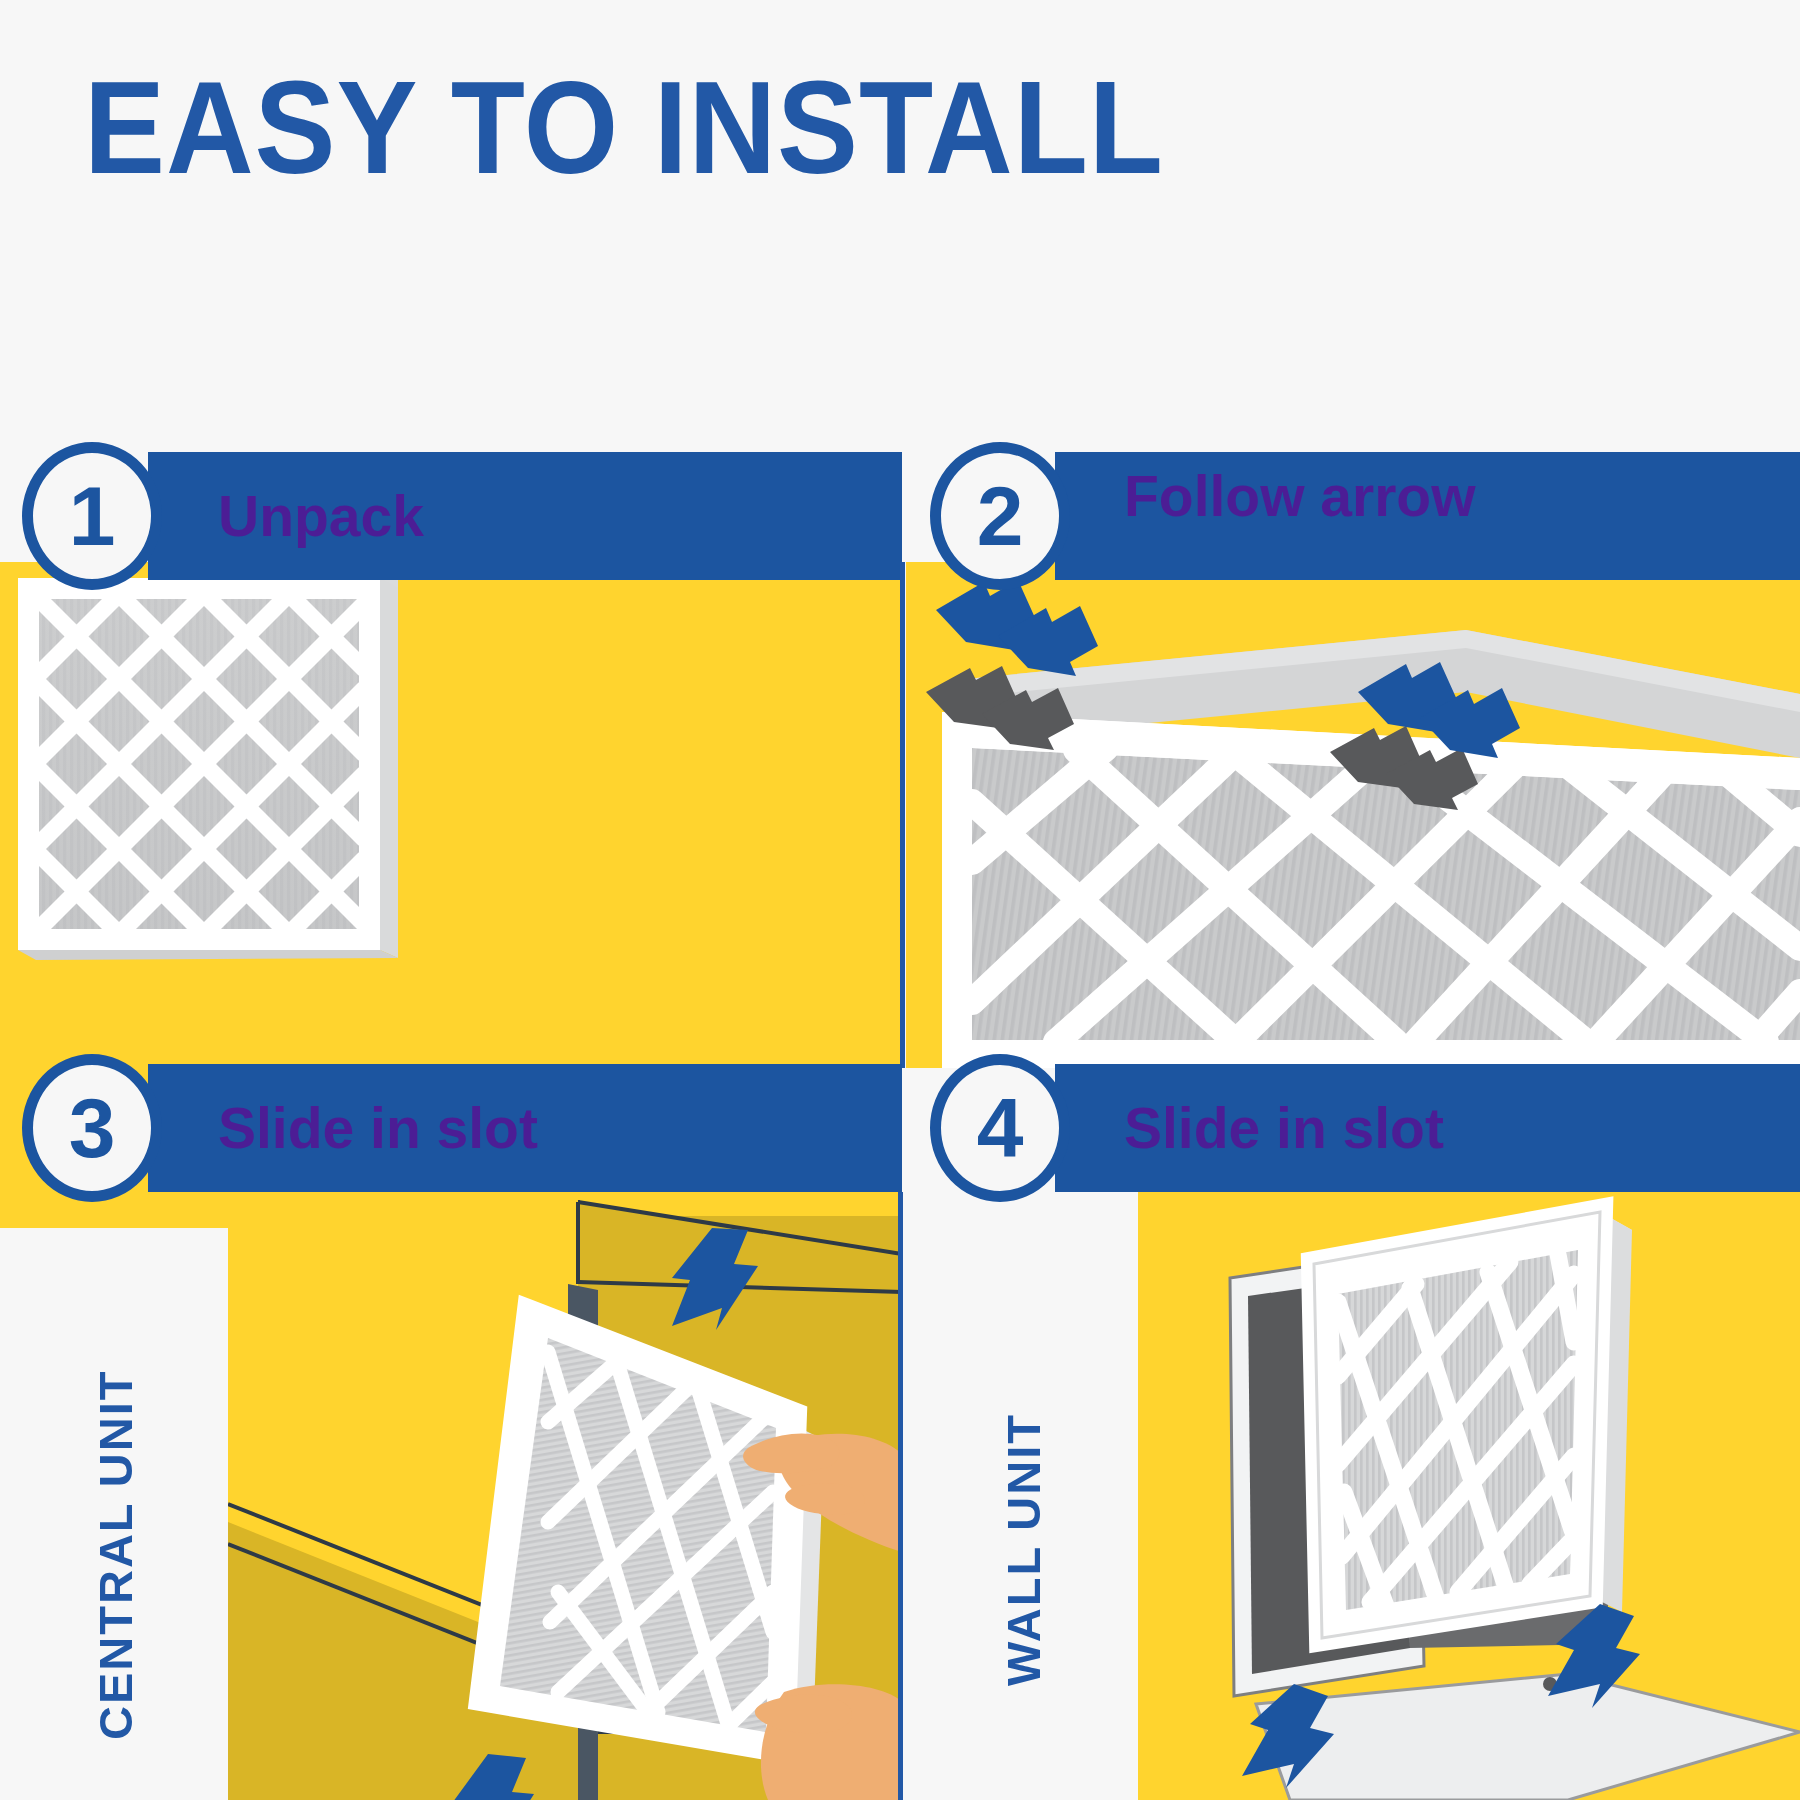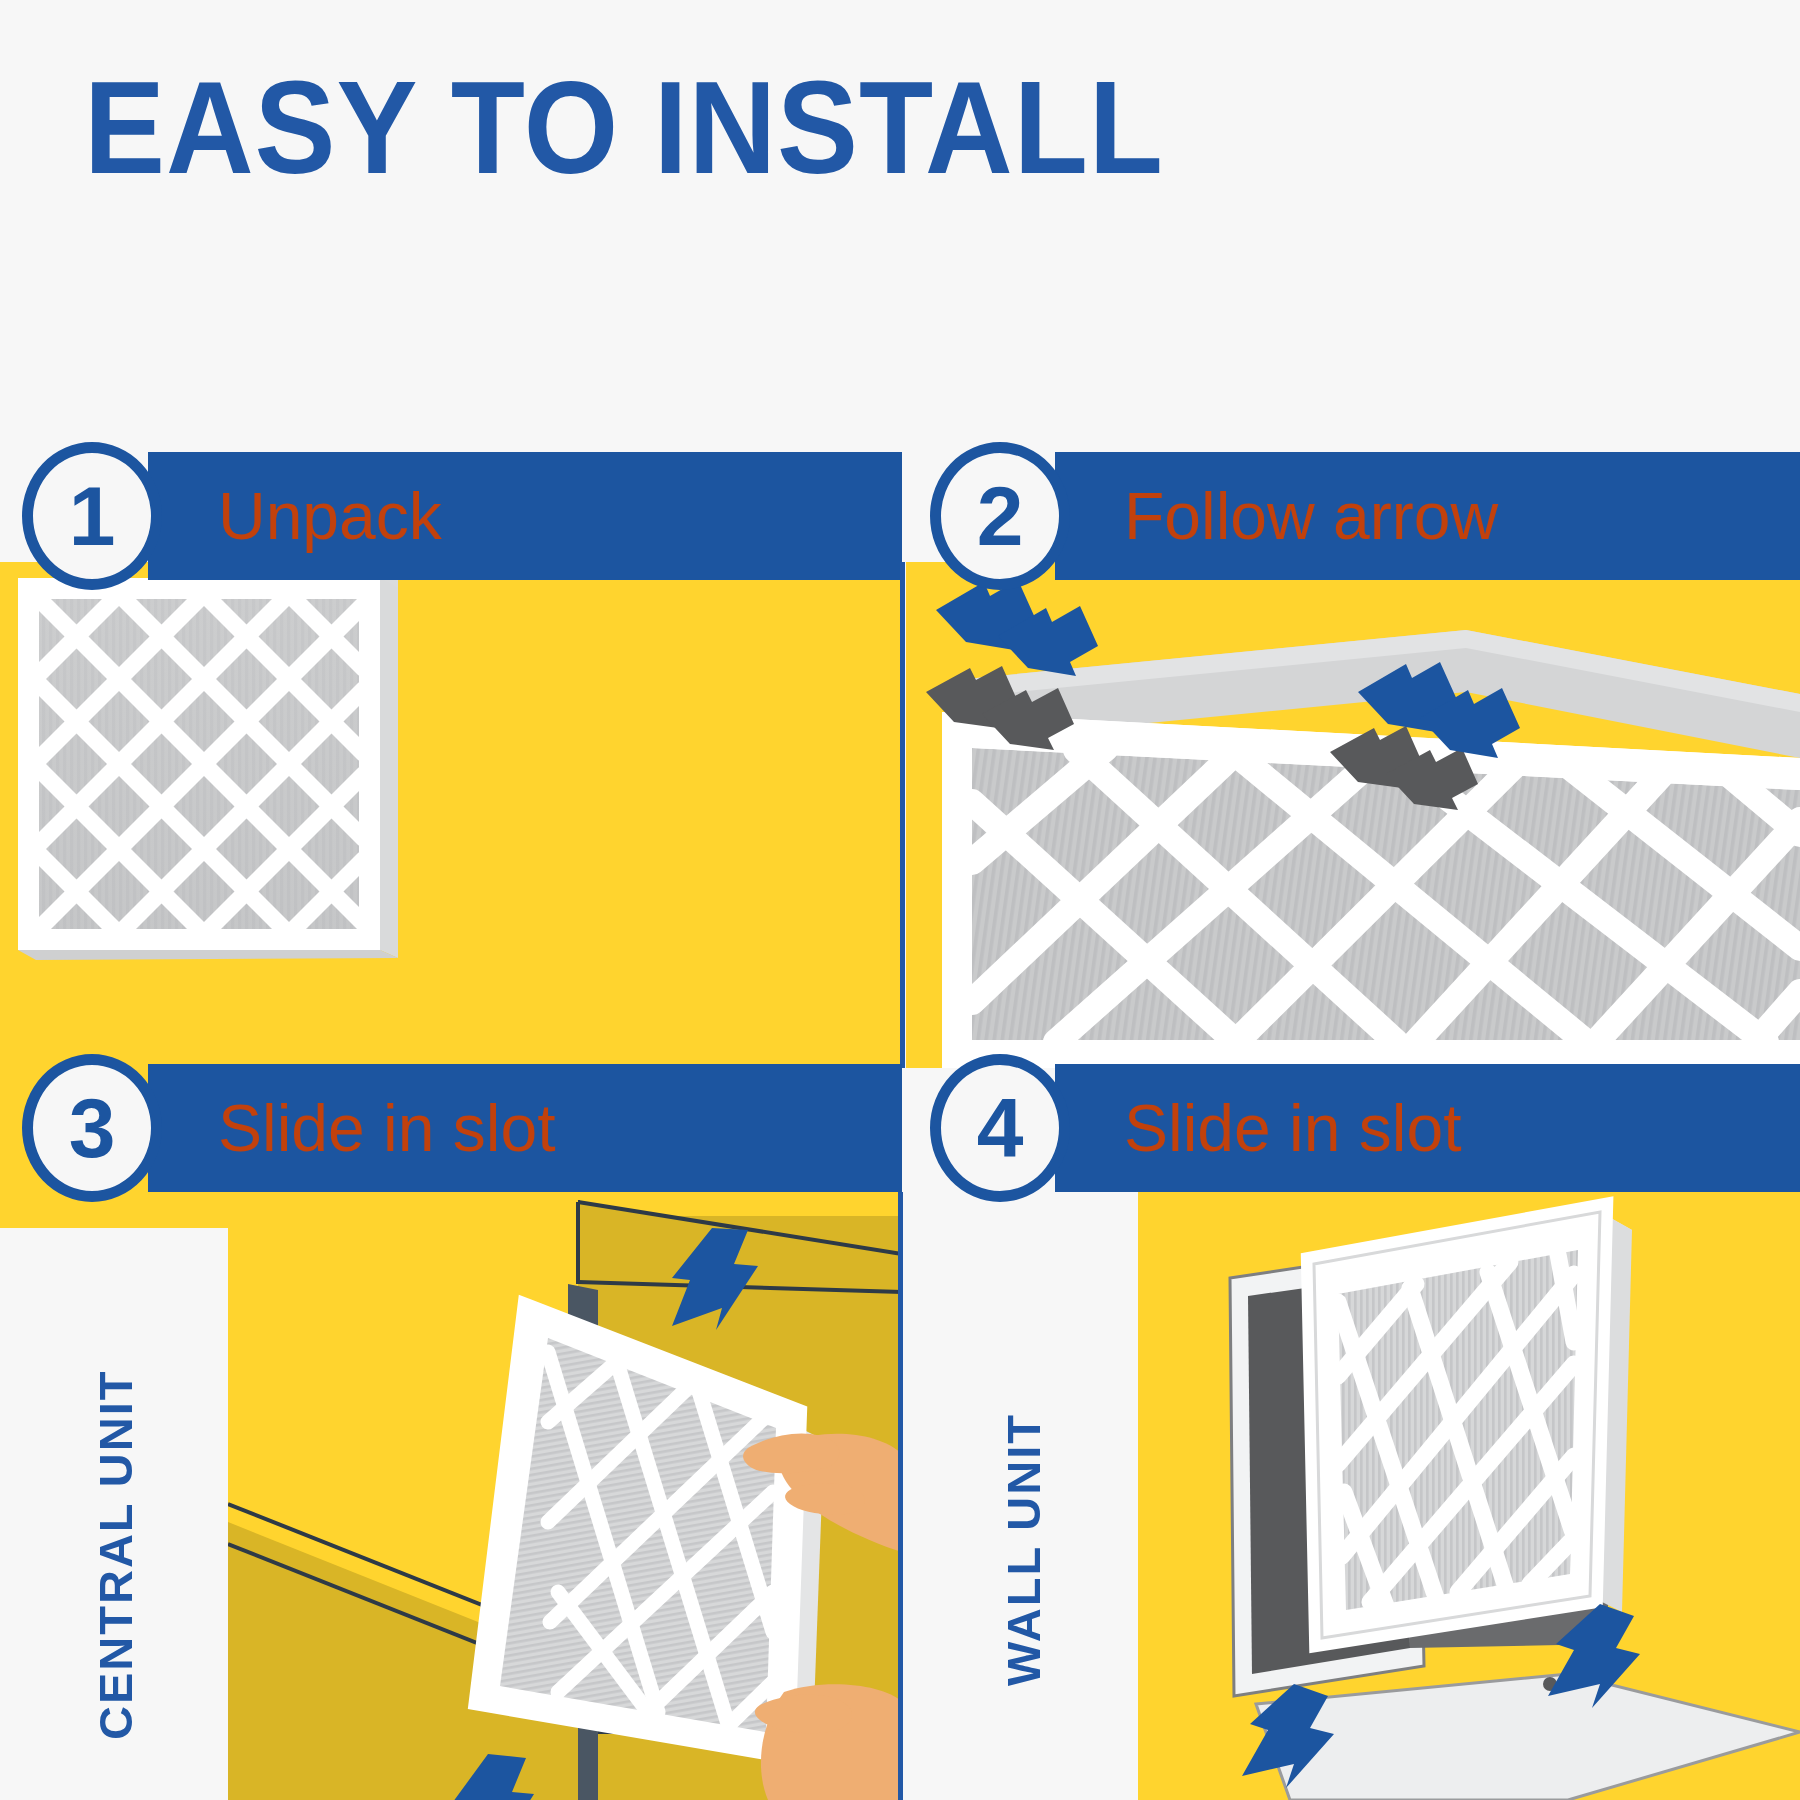--- a/index.html
+++ b/index.html
@@ -39,28 +39,28 @@
 
   
   .stepbar{position:absolute;background:#1C55A0;height:128px;}
   #bar1{left:148px;top:452px;width:754px;}
   #bar2{left:1055px;top:452px;width:745px;}
   #bar3{left:148px;top:1064px;width:754px;}
   #bar4{left:1055px;top:1064px;width:745px;}
 
   .steplabel{
     position:absolute;
-    color:#c2410c;
-    font-size:66px;
+    color:#4c1d95;
+    font-size:57px;
     line-height:128px;
     white-space:nowrap;
-    font-weight:normal;
+    font-weight:bold;
   }
   #label1{left:218px;top:452px;}
-  #label2{left:1124px;top:452px;}
+  #label2{left:1124px;top:432px;}
   #label3{left:218px;top:1064px;}
   #label4{left:1124px;top:1064px;}
 
   
   .stepcircle{
     position:absolute;
     width:140px;height:148px;
     border-radius:50%;
     background:#F7F7F7;
     border:11px solid #1C55A0;

